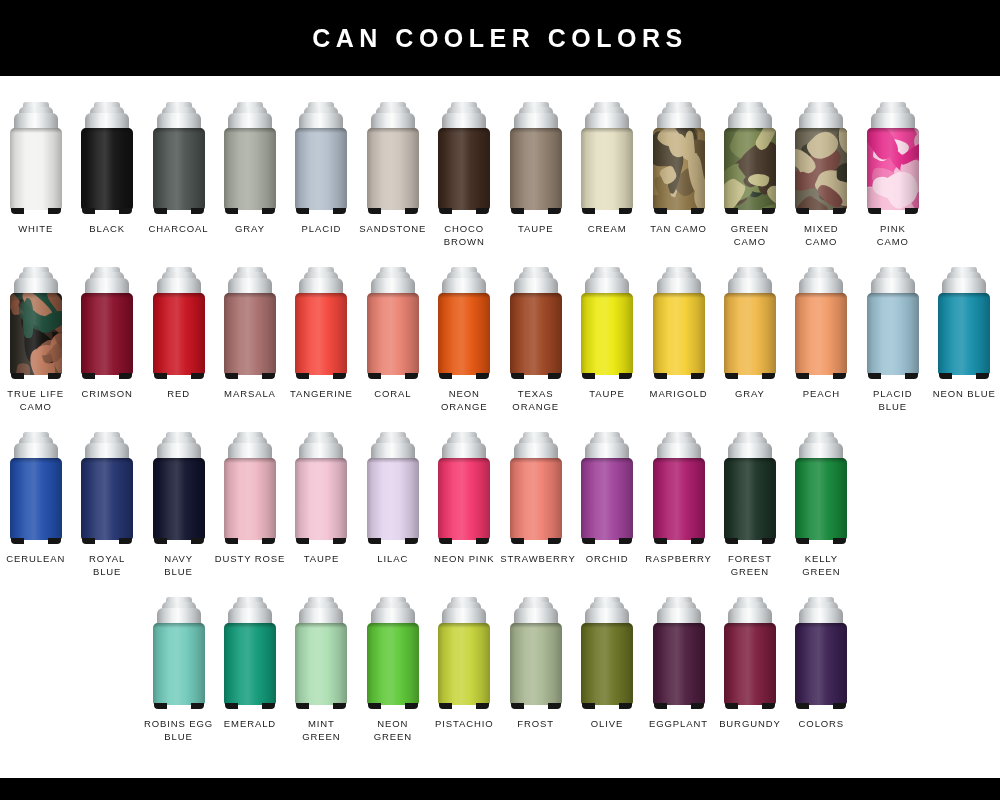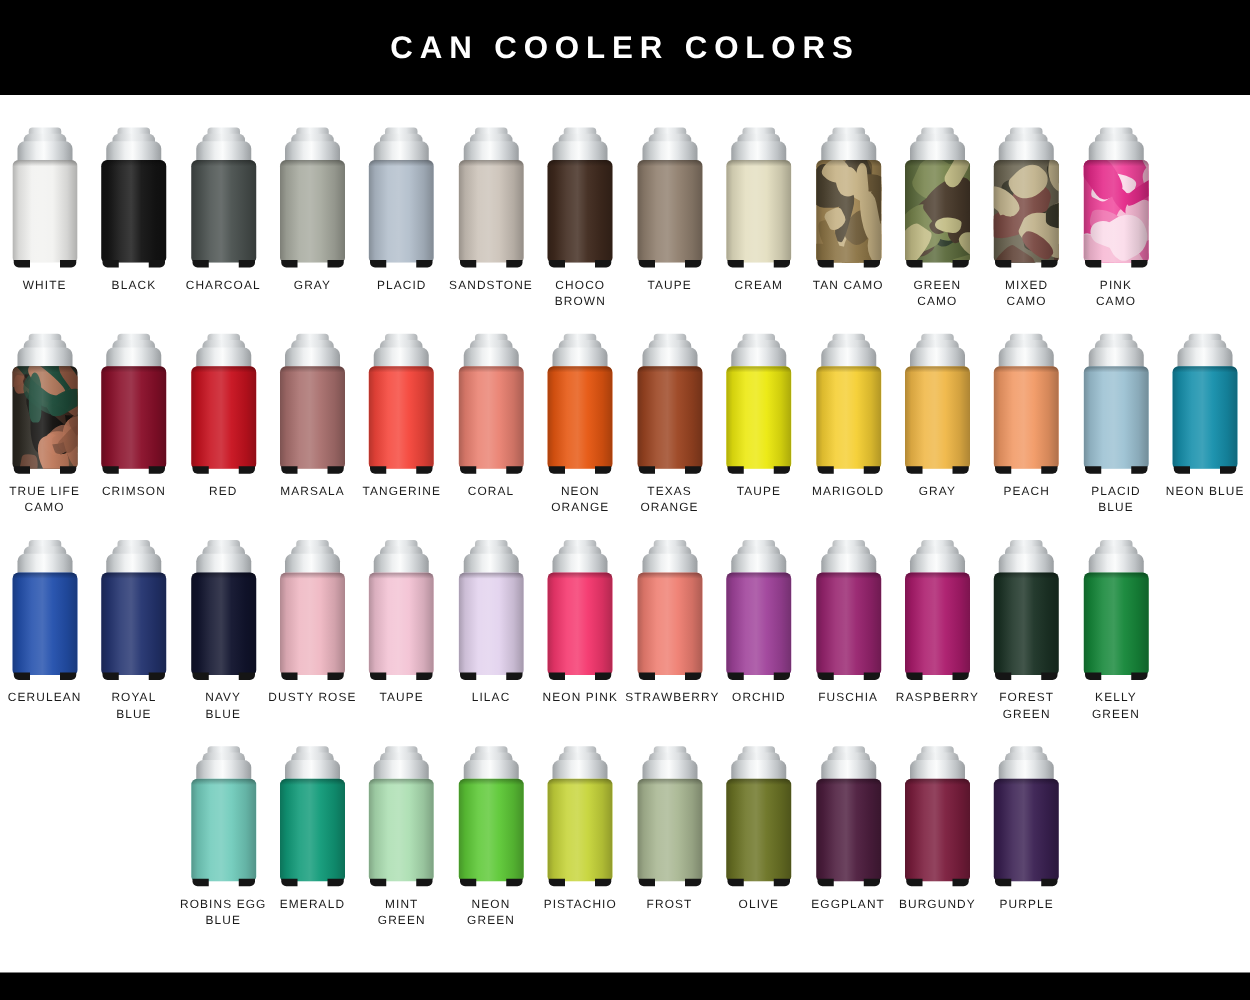--- a/index.html
+++ b/index.html
@@ -729,31 +729,20 @@
             <div class="foot foot-l"></div>
             <div class="foot foot-r"></div>
           </div>
           <div class="label">ORCHID</div>
         </div>
         <div class="cell">
           <div class="can">
             <div class="can-lid"></div>
             <div class="can-neck"></div>
             <div class="can-body"></div>
-            <div class="koozie" style="background: rgb(152, 36, 111);"></div>
-            <div class="foot foot-l"></div>
-            <div class="foot foot-r"></div>
-          </div>
-          <div class="label">FUSCHIA</div>
-        </div>
-        <div class="cell">
-          <div class="can">
-            <div class="can-lid"></div>
-            <div class="can-neck"></div>
-            <div class="can-body"></div>
             <div class="koozie" style="background: rgb(172, 28, 109);"></div>
             <div class="foot foot-l"></div>
             <div class="foot foot-r"></div>
           </div>
           <div class="label">RASPBERRY</div>
         </div>
         <div class="cell">
           <div class="can">
             <div class="can-lid"></div>
             <div class="can-neck"></div>
@@ -883,20 +872,20 @@
         </div>
         <div class="cell">
           <div class="can">
             <div class="can-lid"></div>
             <div class="can-neck"></div>
             <div class="can-body"></div>
             <div class="koozie" style="background: rgb(59, 33, 83);"></div>
             <div class="foot foot-l"></div>
             <div class="foot foot-r"></div>
           </div>
-          <div class="label">PURPLE</div>
+          <div class="label">COLORS</div>
         </div>
       </div>
     </div>
 
   <div class="footer-bar"></div>
 
 </div>
 
 </body></html>

